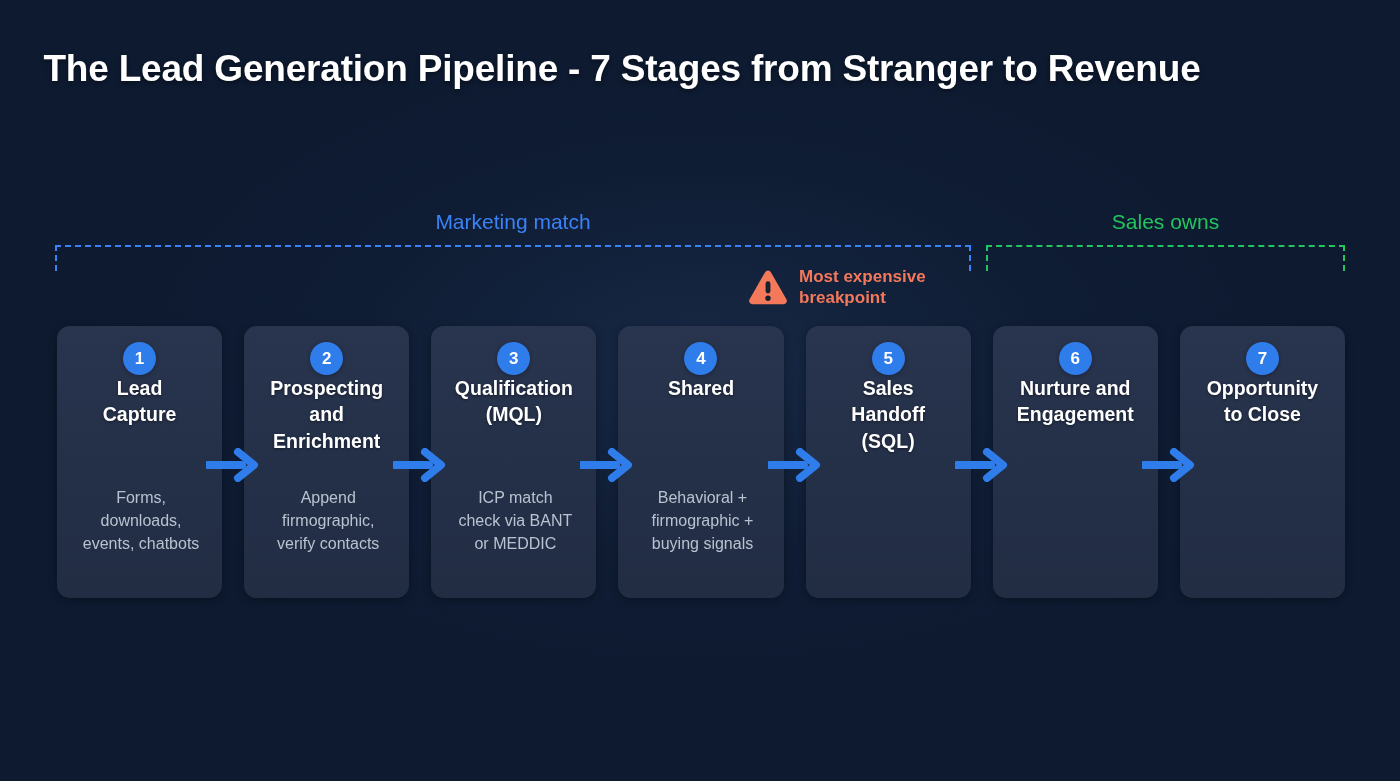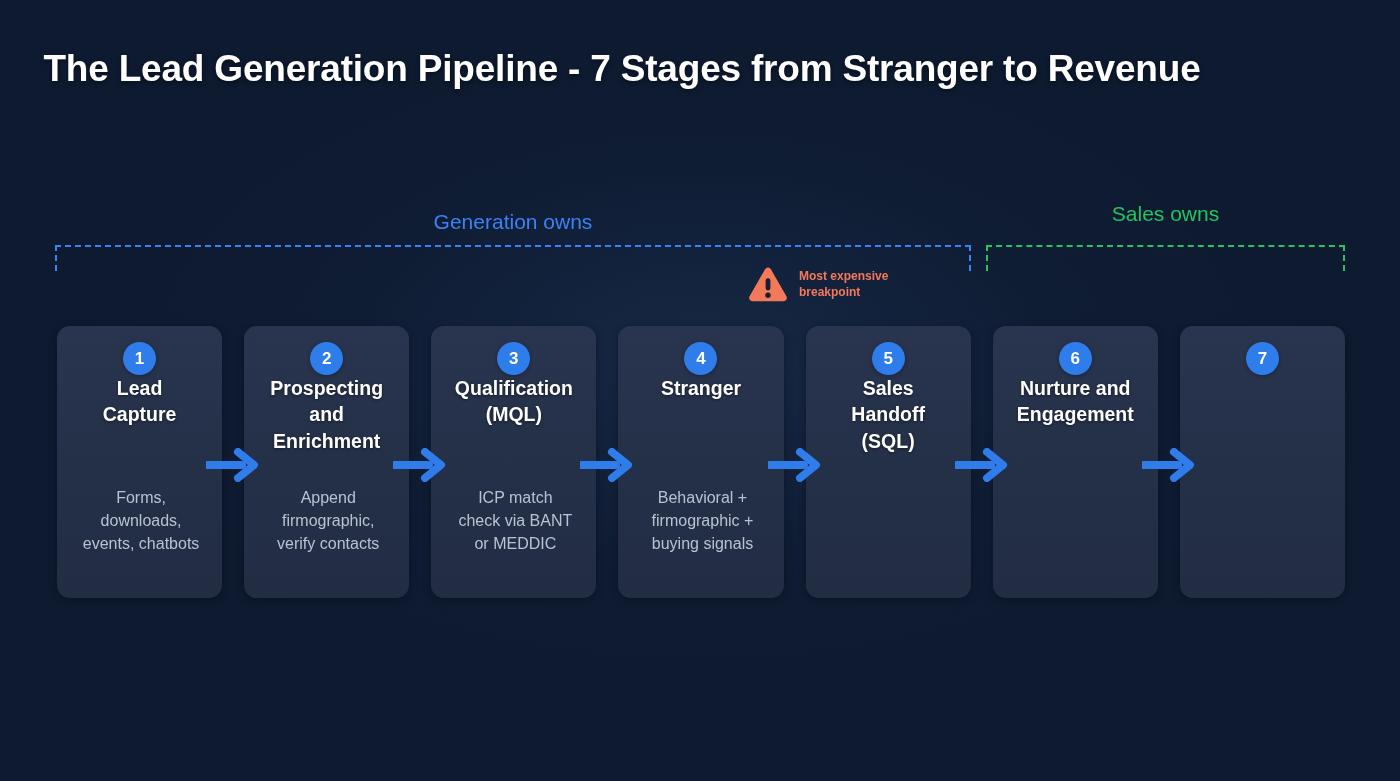--- a/index.html
+++ b/index.html
@@ -38,21 +38,21 @@
   }
 
   
   .own-label {
     position:absolute;
     font-size:21px;
     text-align:center;
     white-space:nowrap;
   }
   #label-marketing { color:#3b82f6; left:55px;  width:916px; top:210px; }
-  #label-sales     { color:#22c55e; left:986px; width:359px; top:202px; }
+  #label-sales     { color:#22c55e; left:986px; width:359px; top:210px; }
 
   .bracket {
     position:absolute;
     height:26px;
     border-top:2px dashed currentColor;
     border-left:2px dashed currentColor;
     border-right:2px dashed currentColor;
     border-bottom:none;
   }
   #bracket-marketing { color:#3b82f6; left:55px;  width:916px; top:245px; }
@@ -60,21 +60,21 @@
 
   
   #breakpoint-callout {
     position:absolute;
     left:748px; top:266px;
     display:flex; align-items:center; gap:11px;
   }
   #breakpoint-callout .warn-ico { flex:0 0 auto; display:block; }
   #breakpoint-text {
     color:#f4785a;
-    font-size:12px; font-weight:bold;
+    font-size:17px; font-weight:bold;
     line-height:1.26;
     white-space:pre-line;
   }
 
   
   #pipeline {
     position:absolute;
     left:57px; top:326px;
     width:1288px; height:272px;
     display:flex;
@@ -136,21 +136,21 @@
   }
   .arrow svg { display:block; }
 </style>
 </head>
 <body>
 
 <div id="vignette"></div>
 
 <h1 id="page-title">The Lead Generation Pipeline - 7 Stages from Stranger to Revenue</h1>
 
-<div class="own-label" id="label-marketing">Generation owns</div>
+<div class="own-label" id="label-marketing">Marketing match</div>
 <div class="bracket" id="bracket-marketing"></div>
 
 <div class="own-label" id="label-sales">Sales owns</div>
 <div class="bracket" id="bracket-sales"></div>
 
 <div id="breakpoint-callout">
   <svg class="warn-ico" width="40" height="37" viewBox="0 0 40 37">
     <path d="M17.1 3.2 L1.6 30.2 a3.4 3.4 0 0 0 2.9 5.1 h31 a3.4 3.4 0 0 0 2.9 -5.1 L22.9 3.2 a3.4 3.4 0 0 0 -5.8 0 z" fill="#f4785a"></path>
     <rect x="17.6" y="12.3" width="4.8" height="12.1" rx="2.4" fill="#16202f"></rect>
     <circle cx="20" cy="29.2" r="2.7" fill="#16202f"></circle>
@@ -180,38 +180,40 @@
     <div class="stage-card">
       <div class="stage-num">3</div>
       <div class="stage-title">Qualification
 (MQL)</div>
       <div class="stage-desc">ICP match
 check via BANT
 or MEDDIC</div>
     </div>
     <div class="stage-card">
       <div class="stage-num">4</div>
-      <div class="stage-title">Stranger</div>
+      <div class="stage-title">Shared</div>
       <div class="stage-desc">Behavioral +
 firmographic +
 buying signals</div>
     </div>
     <div class="stage-card">
       <div class="stage-num">5</div>
       <div class="stage-title">Sales
 Handoff
 (SQL)</div>
     </div>
     <div class="stage-card">
       <div class="stage-num">6</div>
       <div class="stage-title">Nurture and
 Engagement</div>
     </div>
     <div class="stage-card">
       <div class="stage-num">7</div>
+      <div class="stage-title">Opportunity
+to Close</div>
     </div>
   </div>
 
 <div class="arrow" style="left: 206.141px;">
     <svg width="54" height="34" viewBox="0 0 54 34">
       <line x1="2" y1="17" x2="36" y2="17" stroke="#2f7ceb" stroke-width="8" stroke-linecap="round"></line>
       <polyline points="32,4 48,17 32,30" fill="none" stroke="#2f7ceb" stroke-width="8" stroke-linecap="round" stroke-linejoin="round"></polyline>
     </svg>
   </div>
 <div class="arrow" style="left: 393.281px;">

